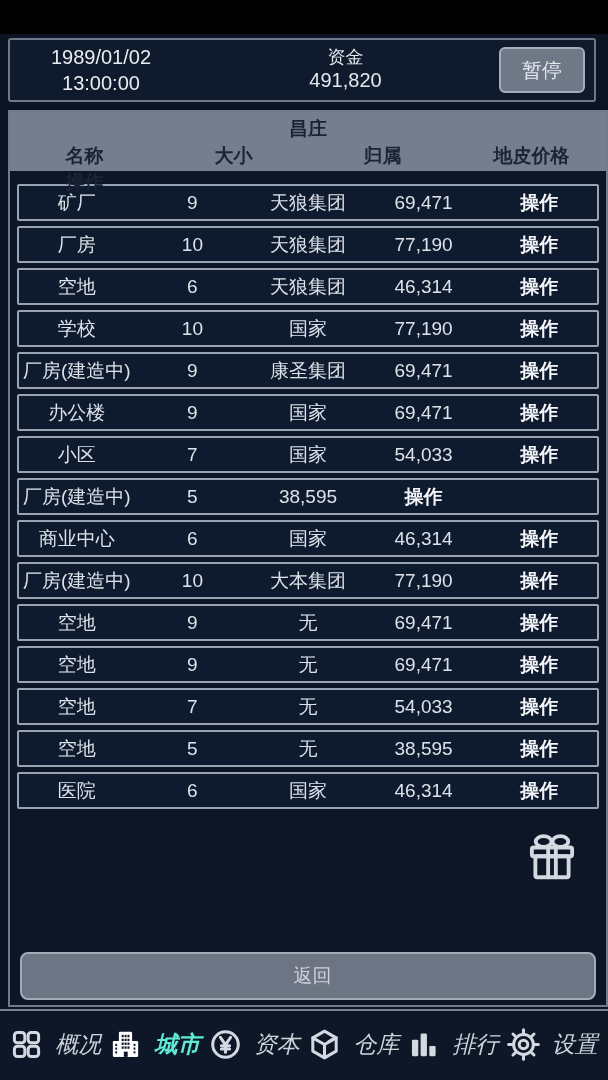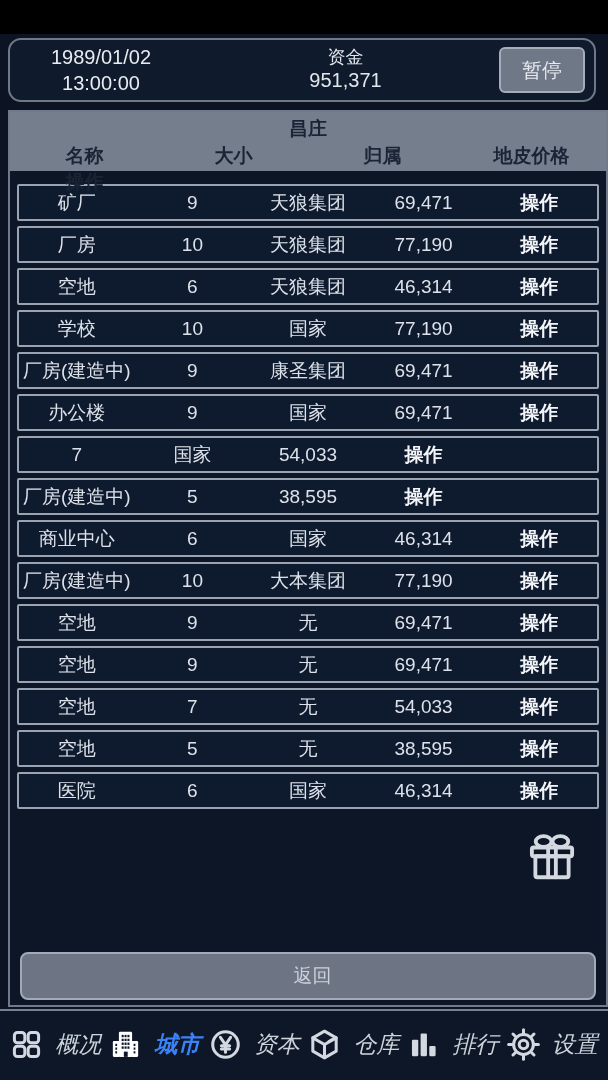--- a/index.html
+++ b/index.html
@@ -7,21 +7,21 @@
     width:608px;height:1080px;position:relative;overflow:hidden;
     background:#0c1423;
     font-family:"Liberation Sans","DejaVu Sans",sans-serif;
     -webkit-font-smoothing:antialiased;
   }
   
   .status-strip{position:absolute;left:0;top:0;width:608px;height:34px;background:#000;}
   
   .top-bar{
     position:absolute;left:8px;top:38px;width:588px;height:64px;
-    border:2px solid #6e7889;border-radius:13px;background:#0f1a2c;
+    border:2px solid #6e7889;border-radius:3px;background:#0f1a2c;
     display:flex;align-items:center;box-sizing:border-box;
   }
   .datetime{width:182px;text-align:center;color:#e8ebf0;font-size:20px;line-height:1.3;}
   .funds{flex:1;text-align:center;color:#e2e6ed;}
   .funds .lbl{font-size:18px;line-height:1.2;}
   .funds .val{font-size:20px;line-height:1.25;}
   .pause-btn{
     width:86px;height:46px;margin-right:9px;flex:none;
     background:#6f7887;border:2px solid #a5adbb;border-radius:6px;
     color:#e6e9ee;font-size:20px;display:flex;align-items:center;justify-content:center;
@@ -59,40 +59,40 @@
   }
   
   .nav{
     position:absolute;left:0;top:1009px;width:608px;height:71px;
     background:#0d1727;border-top:2px solid #77818f;box-sizing:border-box;
     display:flex;justify-content:space-around;align-items:center;padding:2px 6px 4px;
   }
   .nav-item{display:flex;flex-direction:row;align-items:center;gap:12px;
     color:#cdd2db;cursor:pointer;min-width:80px;font-style:italic;}
   .nav-item .nav-lbl{font-size:23px;line-height:1.1;}
-  .nav-item.active{color:#3b82f6;}
+  .nav-item.active{color:#5eead4;}
   .nav-item.active .nav-lbl{font-weight:bold;}
   .nav-item svg{display:block;}
   .ic{stroke:#d4d8e0;fill:none;stroke-width:2.2;stroke-linejoin:round;stroke-linecap:round;}
   .icf{fill:#d4d8e0;stroke:none;}
   .active .icf{fill:#fff;}
 </style>
 </head>
 <body>
 
 <div class="status-strip"></div>
 
 <div class="top-bar">
   <div class="datetime">
     <div>1989/01/02</div>
     <div>13:00:00</div>
   </div>
   <div class="funds">
     <div class="lbl">资金</div>
-    <div class="val">951,371</div>
+    <div class="val">491,820</div>
   </div>
   <div class="pause-btn">暂停</div>
 </div>
 
 <div class="content">
   <div class="band">
     <div class="title">昌庄</div>
     <div class="cols">
       <div>名称</div>
       <div>大小</div>
@@ -145,20 +145,21 @@
 
     <div class="row">
       <div>办公楼</div>
       <div>9</div>
       <div>国家</div>
       <div>69,471</div>
       <button class="op">操作</button>
     </div>
 
     <div class="row">
+      <div>小区</div>
       <div>7</div>
       <div>国家</div>
       <div>54,033</div>
       <button class="op">操作</button>
     </div>
 
     <div class="row">
       <div>厂房(建造中)</div>
       <div>5</div>
       <div>38,595</div>

